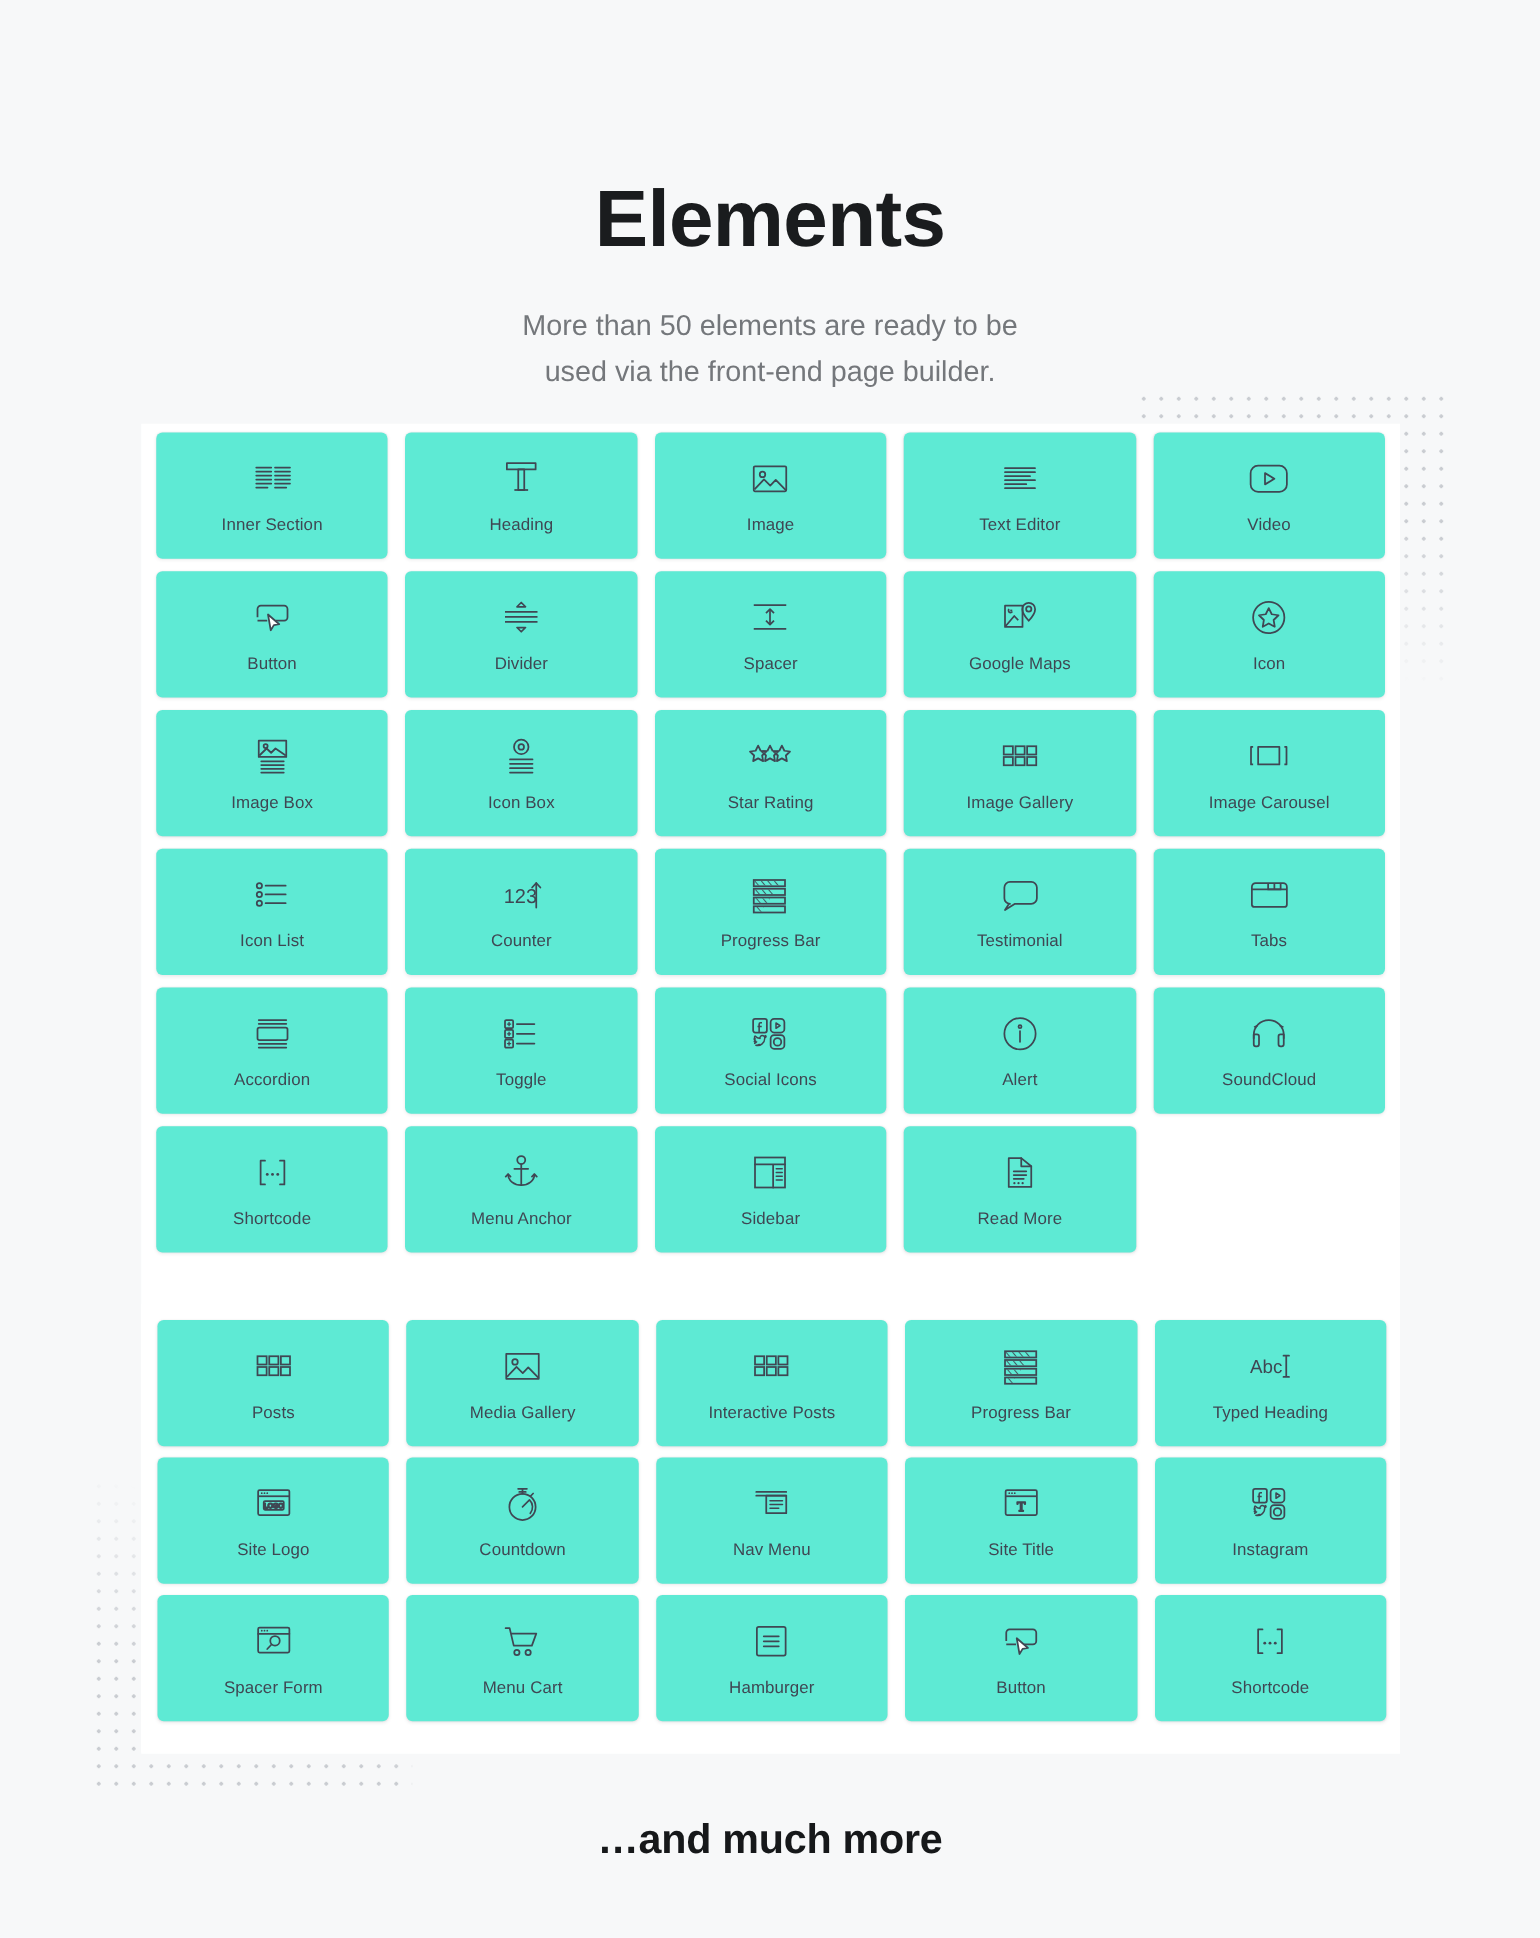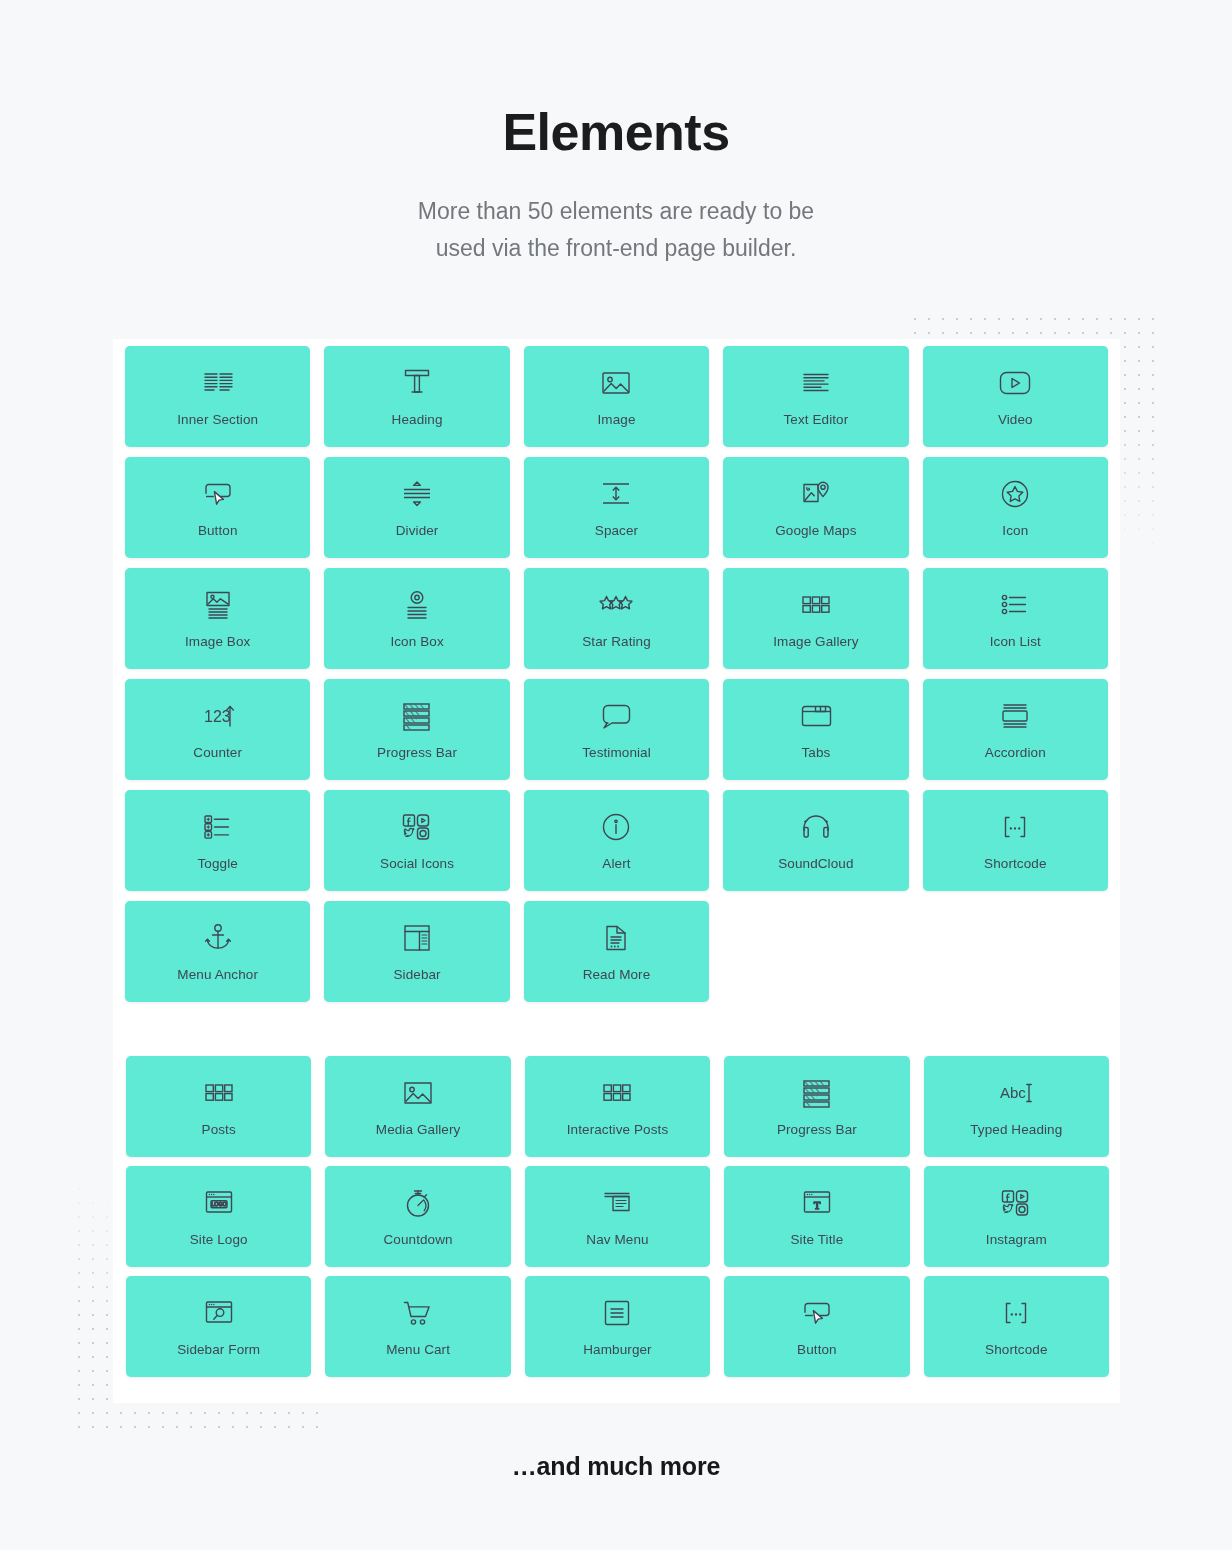--- a/index.html
+++ b/index.html
@@ -19,25 +19,26 @@
 
   
   .header {
     position: absolute;
     top: 104px;
     left: 0;
     width: 1232px;
     text-align: center;
   }
   .page-title {
-    font-size: 52px;
+    font-size: 64px;
     font-weight: 700;
     letter-spacing: -0.5px;
     color: #1a1c1e;
     line-height: 1.1;
+    margin-top: 36px;
   }
   .page-subtitle {
     margin-top: 32px;
     font-size: 23px;
     line-height: 1.6;
     color: #74777b;
     font-weight: 400;
   }
   .page-subtitle span { display: block; }
 
@@ -133,21 +134,21 @@
     line-height: 1;
   }
 
   
   .footer {
     position: absolute;
     top: 1452px;
     left: 0;
     width: 1232px;
     text-align: center;
-    font-size: 25px;
+    font-size: 33px;
     font-weight: 700;
     color: #16181a;
     letter-spacing: -0.2px;
   }
 </style>
 </head>
 <body>
 
 <div class="page">
 
@@ -333,20 +334,31 @@
     <rect x="2" y="3" width="7.3" height="6.6"></rect>
               <rect x="11.4" y="3" width="7.3" height="6.6"></rect>
               <rect x="20.7" y="3" width="7.3" height="6.6"></rect>
     <rect x="2" y="11.6" width="7.3" height="6.6"></rect>
               <rect x="11.4" y="11.6" width="7.3" height="6.6"></rect>
               <rect x="20.7" y="11.6" width="7.3" height="6.6"></rect>
             </g>
           </svg>
         </div>
         <div class="lbl">Image Gallery</div>
+      </div>
+      <div class="card">
+        <div class="ico">
+          <svg width="34" height="22" viewBox="0 0 34 22">
+            <g fill="none" stroke="currentColor" stroke-width="1.4" stroke-linejoin="round">
+    <rect x="8.5" y="3.5" width="17" height="14"></rect>
+    <path d="M4.5 3.5H2.8v14h1.7M29.5 3.5h1.7v14h-1.7"></path>
+            </g>
+          </svg>
+        </div>
+        <div class="lbl">Image Carousel</div>
       </div>
       <div class="card">
         <div class="ico">
           <svg width="30" height="24" viewBox="0 0 30 24">
             <g fill="none" stroke="currentColor" stroke-width="1.4" stroke-linecap="round">
     <circle cx="4.5" cy="4.5" r="2.1"></circle>
               <path d="M9.5 4.5h16"></path>
     <circle cx="4.5" cy="11.5" r="2.1"></circle>
               <path d="M9.5 11.5h16"></path>
     <circle cx="4.5" cy="18.5" r="2.1"></circle>
@@ -697,21 +709,21 @@
     <rect x="2.5" y="3" width="25" height="20" rx="1.2"></rect>
     <path d="M2.5 8h25"></path>
     <circle cx="5.4" cy="5.5" r=".7" fill="currentColor" stroke="none"></circle>
     <circle cx="7.6" cy="5.5" r=".7" fill="currentColor" stroke="none"></circle>
     <circle cx="9.8" cy="5.5" r=".7" fill="currentColor" stroke="none"></circle>
     <circle cx="16" cy="13.6" r="3.8"></circle>
     <path d="M13.2 16.6l-3.4 3.6"></path>
             </g>
           </svg>
         </div>
-        <div class="lbl">Sidebar Form</div>
+        <div class="lbl">Spacer Form</div>
       </div>
       <div class="card">
         <div class="ico">
           <svg width="32" height="28" viewBox="0 0 32 28">
             <g fill="none" stroke="currentColor" stroke-width="1.4" stroke-linejoin="round" stroke-linecap="round">
     <path d="M2.5 3.5h3.2L9 17.5h14.5l3.5-9.6H7.2"></path>
     <circle cx="11.5" cy="23" r="2.1"></circle>
     <circle cx="20.5" cy="23" r="2.1"></circle>
             </g>
           </svg>

